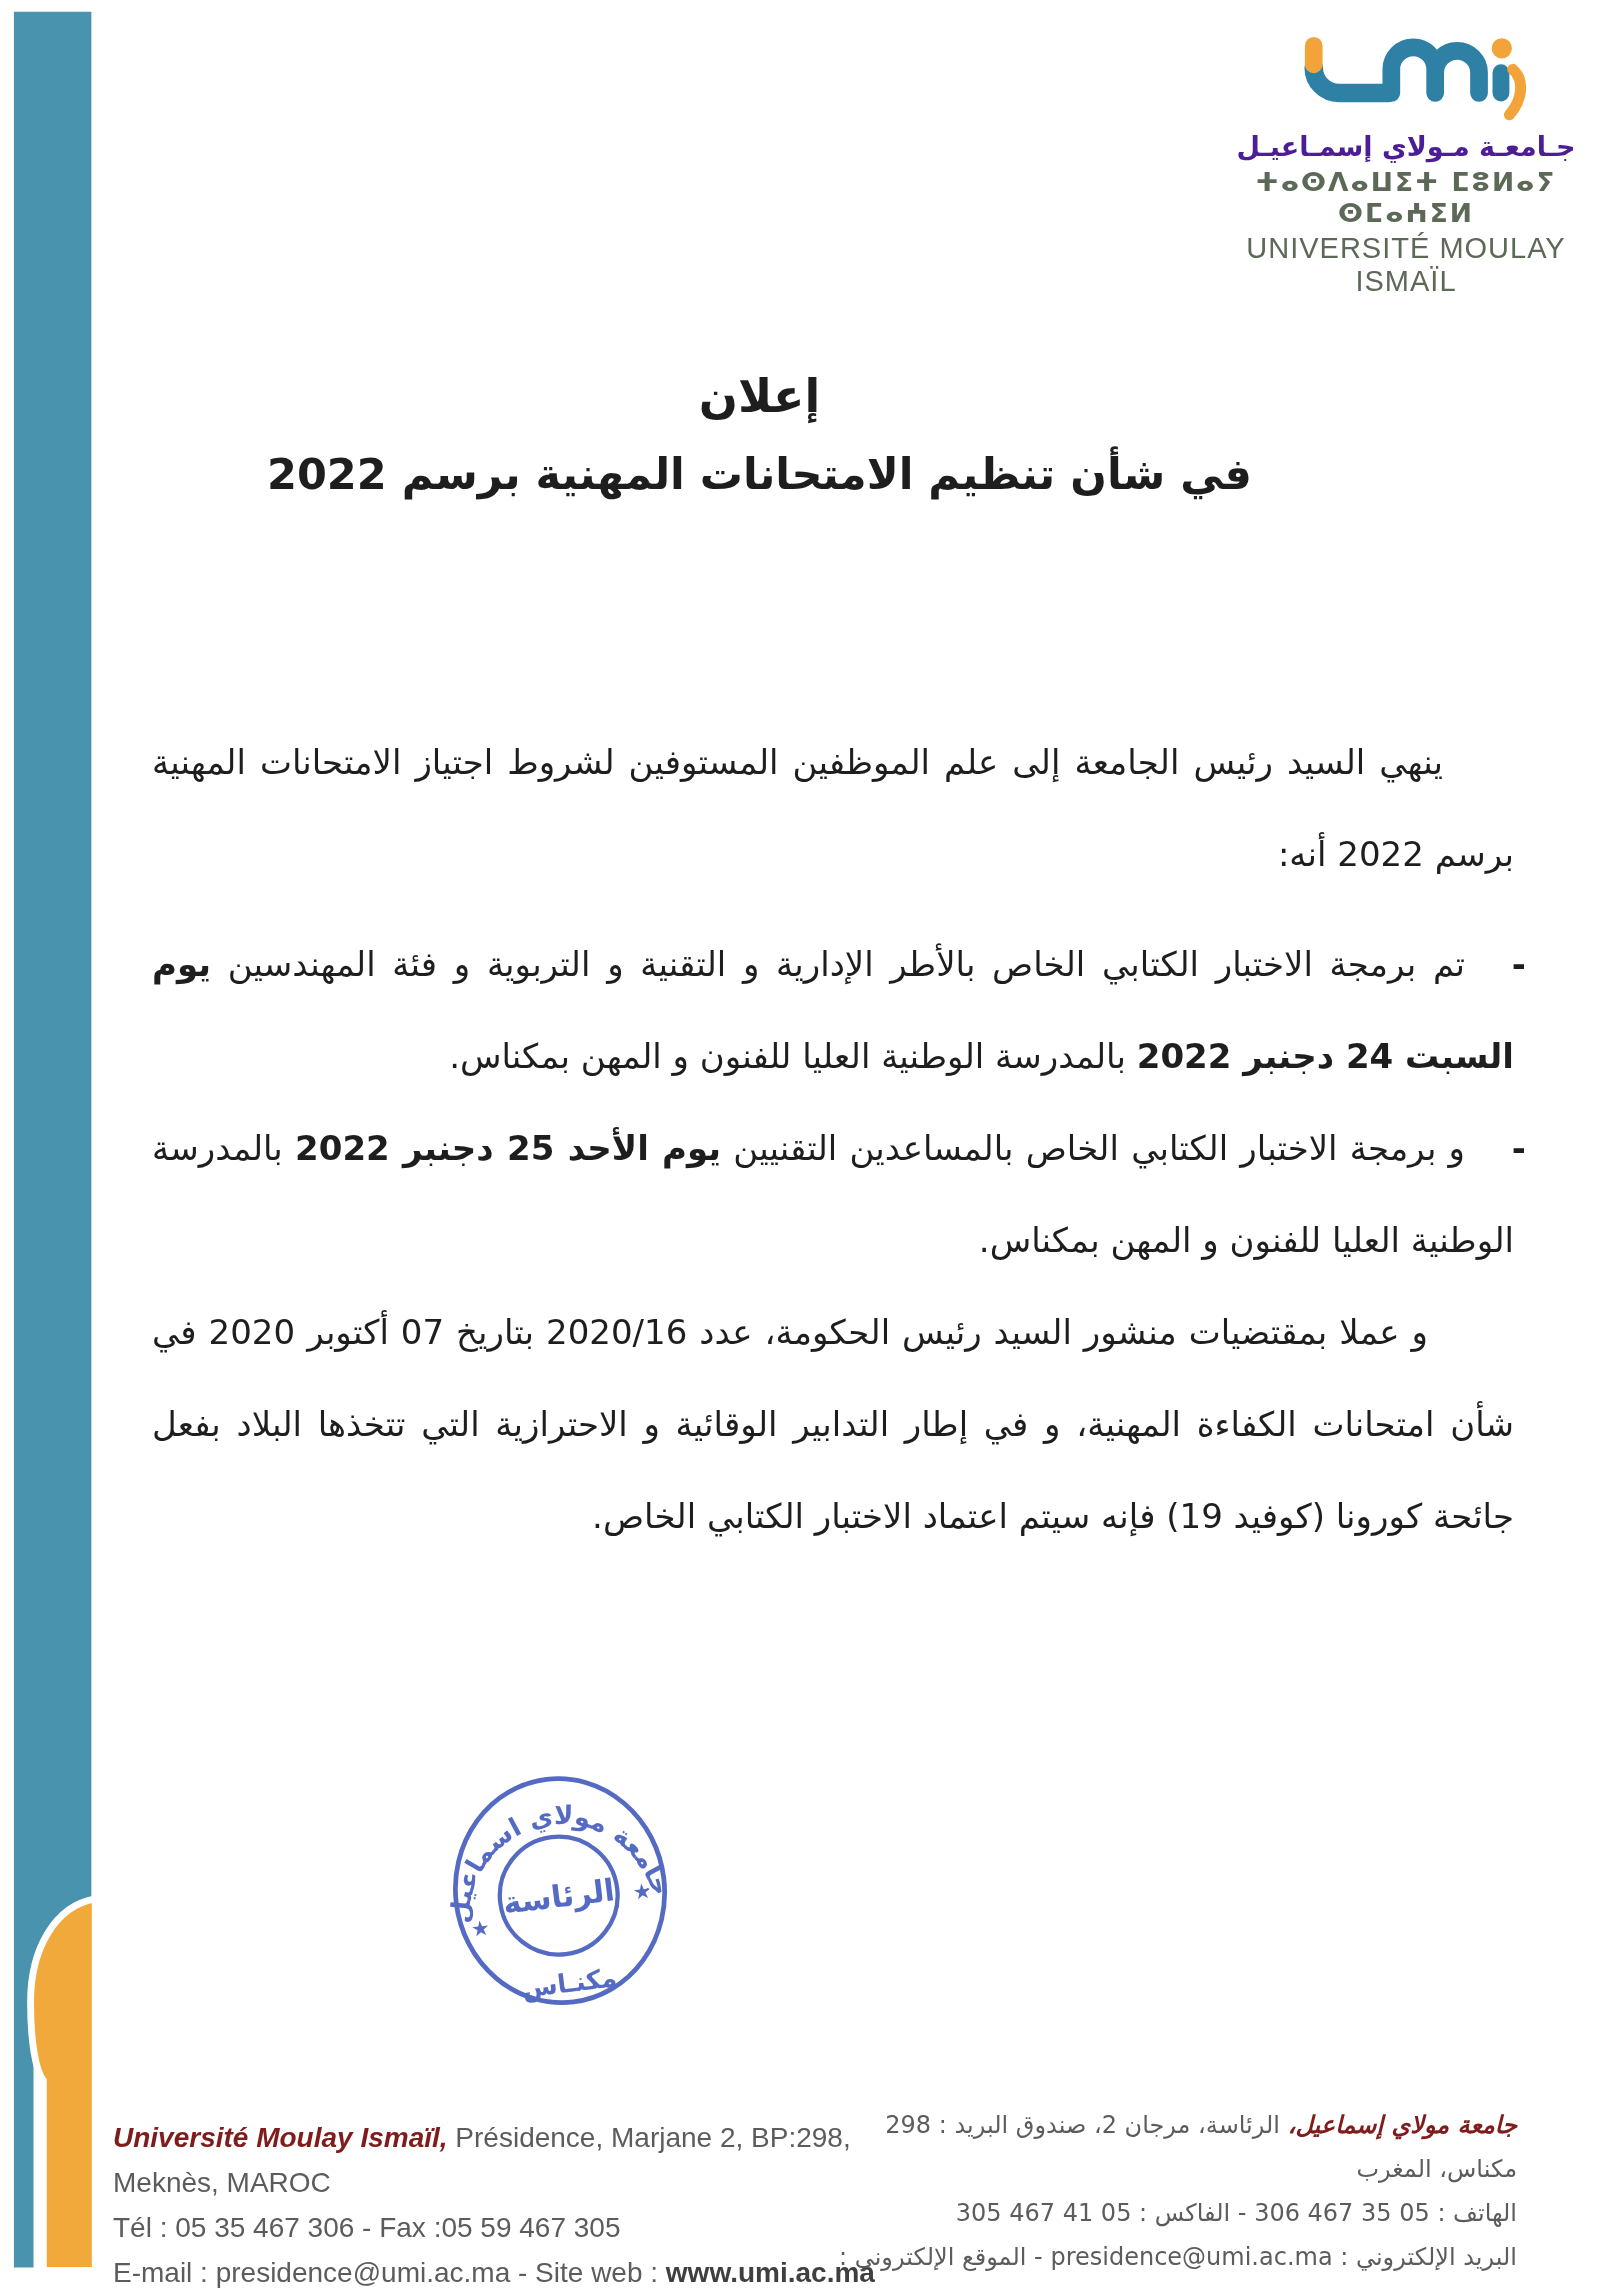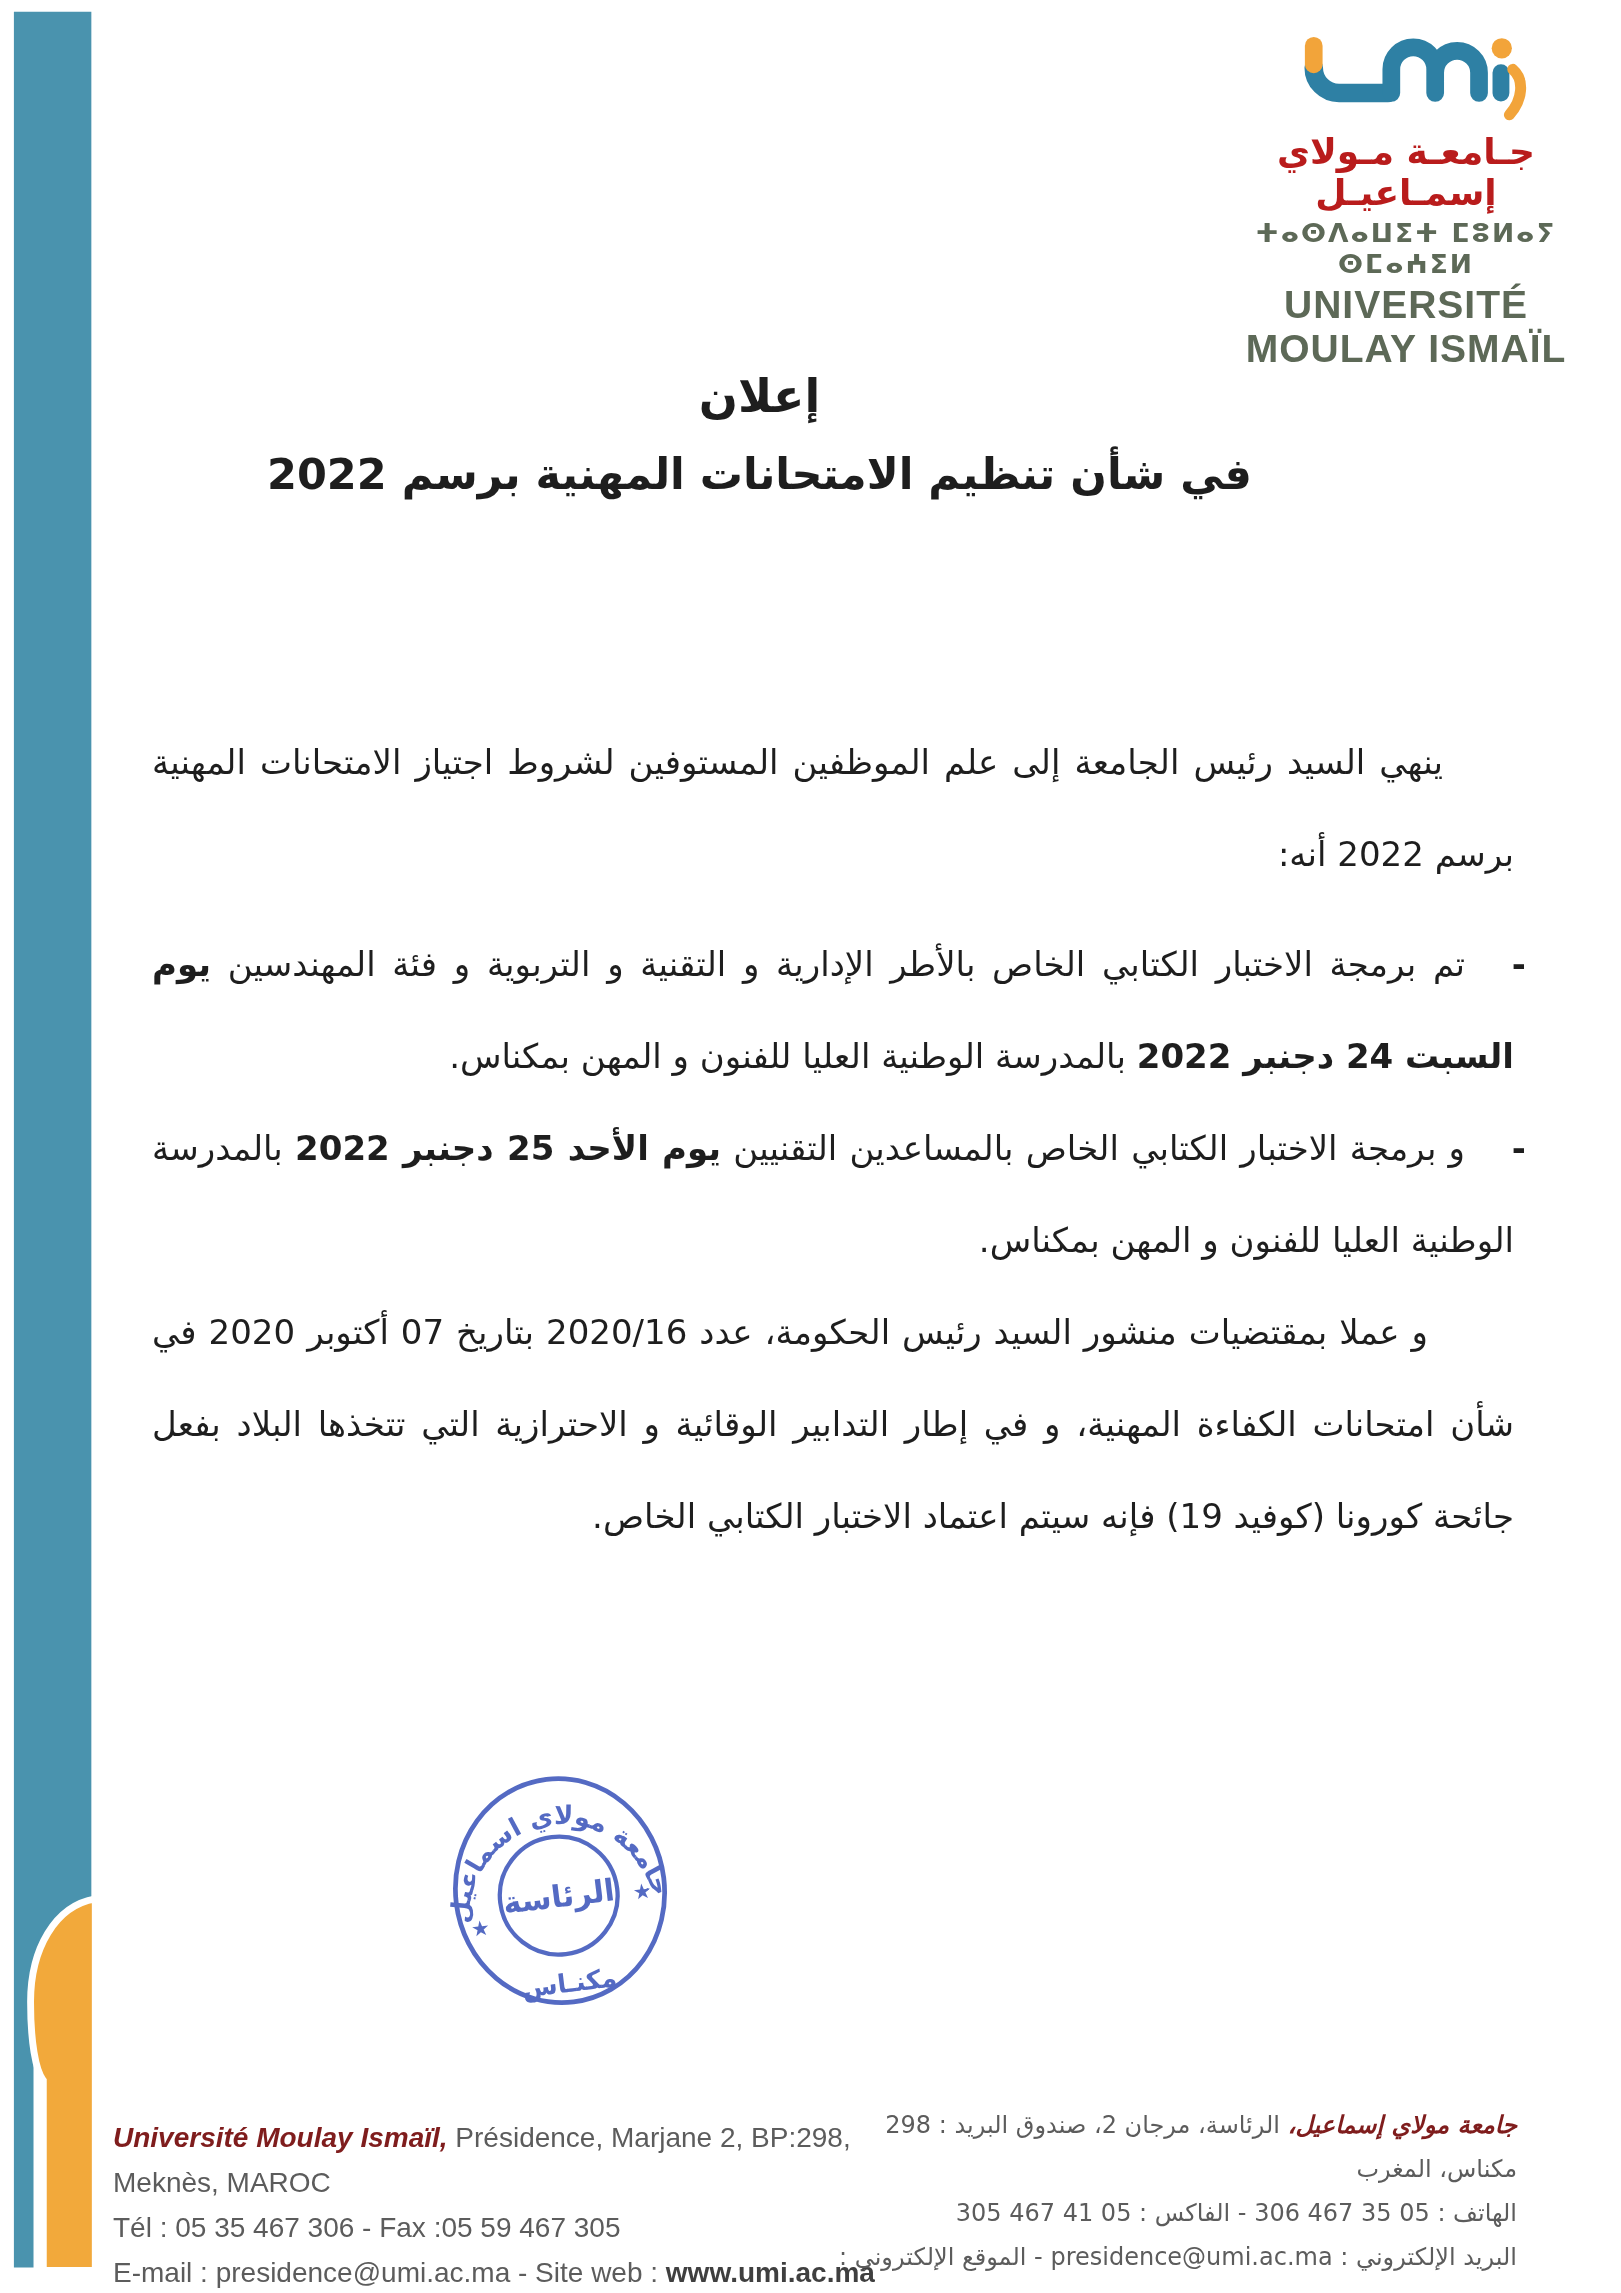--- a/index.html
+++ b/index.html
@@ -9,23 +9,23 @@
     background:#ffffff;
     overflow:hidden;
     font-family:"DejaVu Sans",sans-serif;
     color:#1e1e1e;
   }
   
   .left-deco{position:absolute;left:0;top:0;}
   
   .logo{position:absolute;top:35px;left:1208px;width:396px;text-align:center;}
   .logo-mark{display:block;margin:0 auto;}
-  .logo-ar{font-size:36px;font-weight:700;color:#b91c1c;margin-top:2px;letter-spacing:1px;}
+  .logo-ar{font-size:27px;font-weight:700;color:#4c1d95;margin-top:2px;letter-spacing:1px;}
   .logo-tif{font-size:26.5px;font-weight:700;color:#5d6957;margin-top:3.9px;letter-spacing:2px;}
-  .logo-fr{font-size:39px;font-weight:700;color:#5d6957;margin-top:3.9px;letter-spacing:1px;
+  .logo-fr{font-size:29px;font-weight:400;color:#5d6957;margin-top:3.9px;letter-spacing:1px;
            font-family:"Liberation Sans",sans-serif;}
   
   .title-block{position:absolute;top:369px;left:54px;width:1411px;text-align:center;direction:rtl;}
   .title-main{font-size:46px;font-weight:700;}
   .title-sub{font-size:43px;font-weight:700;margin-top:25.5px;}
   
   .body{
     position:absolute;top:716px;left:152px;width:1362px;
     direction:rtl;
     font-size:34px;line-height:92px;

